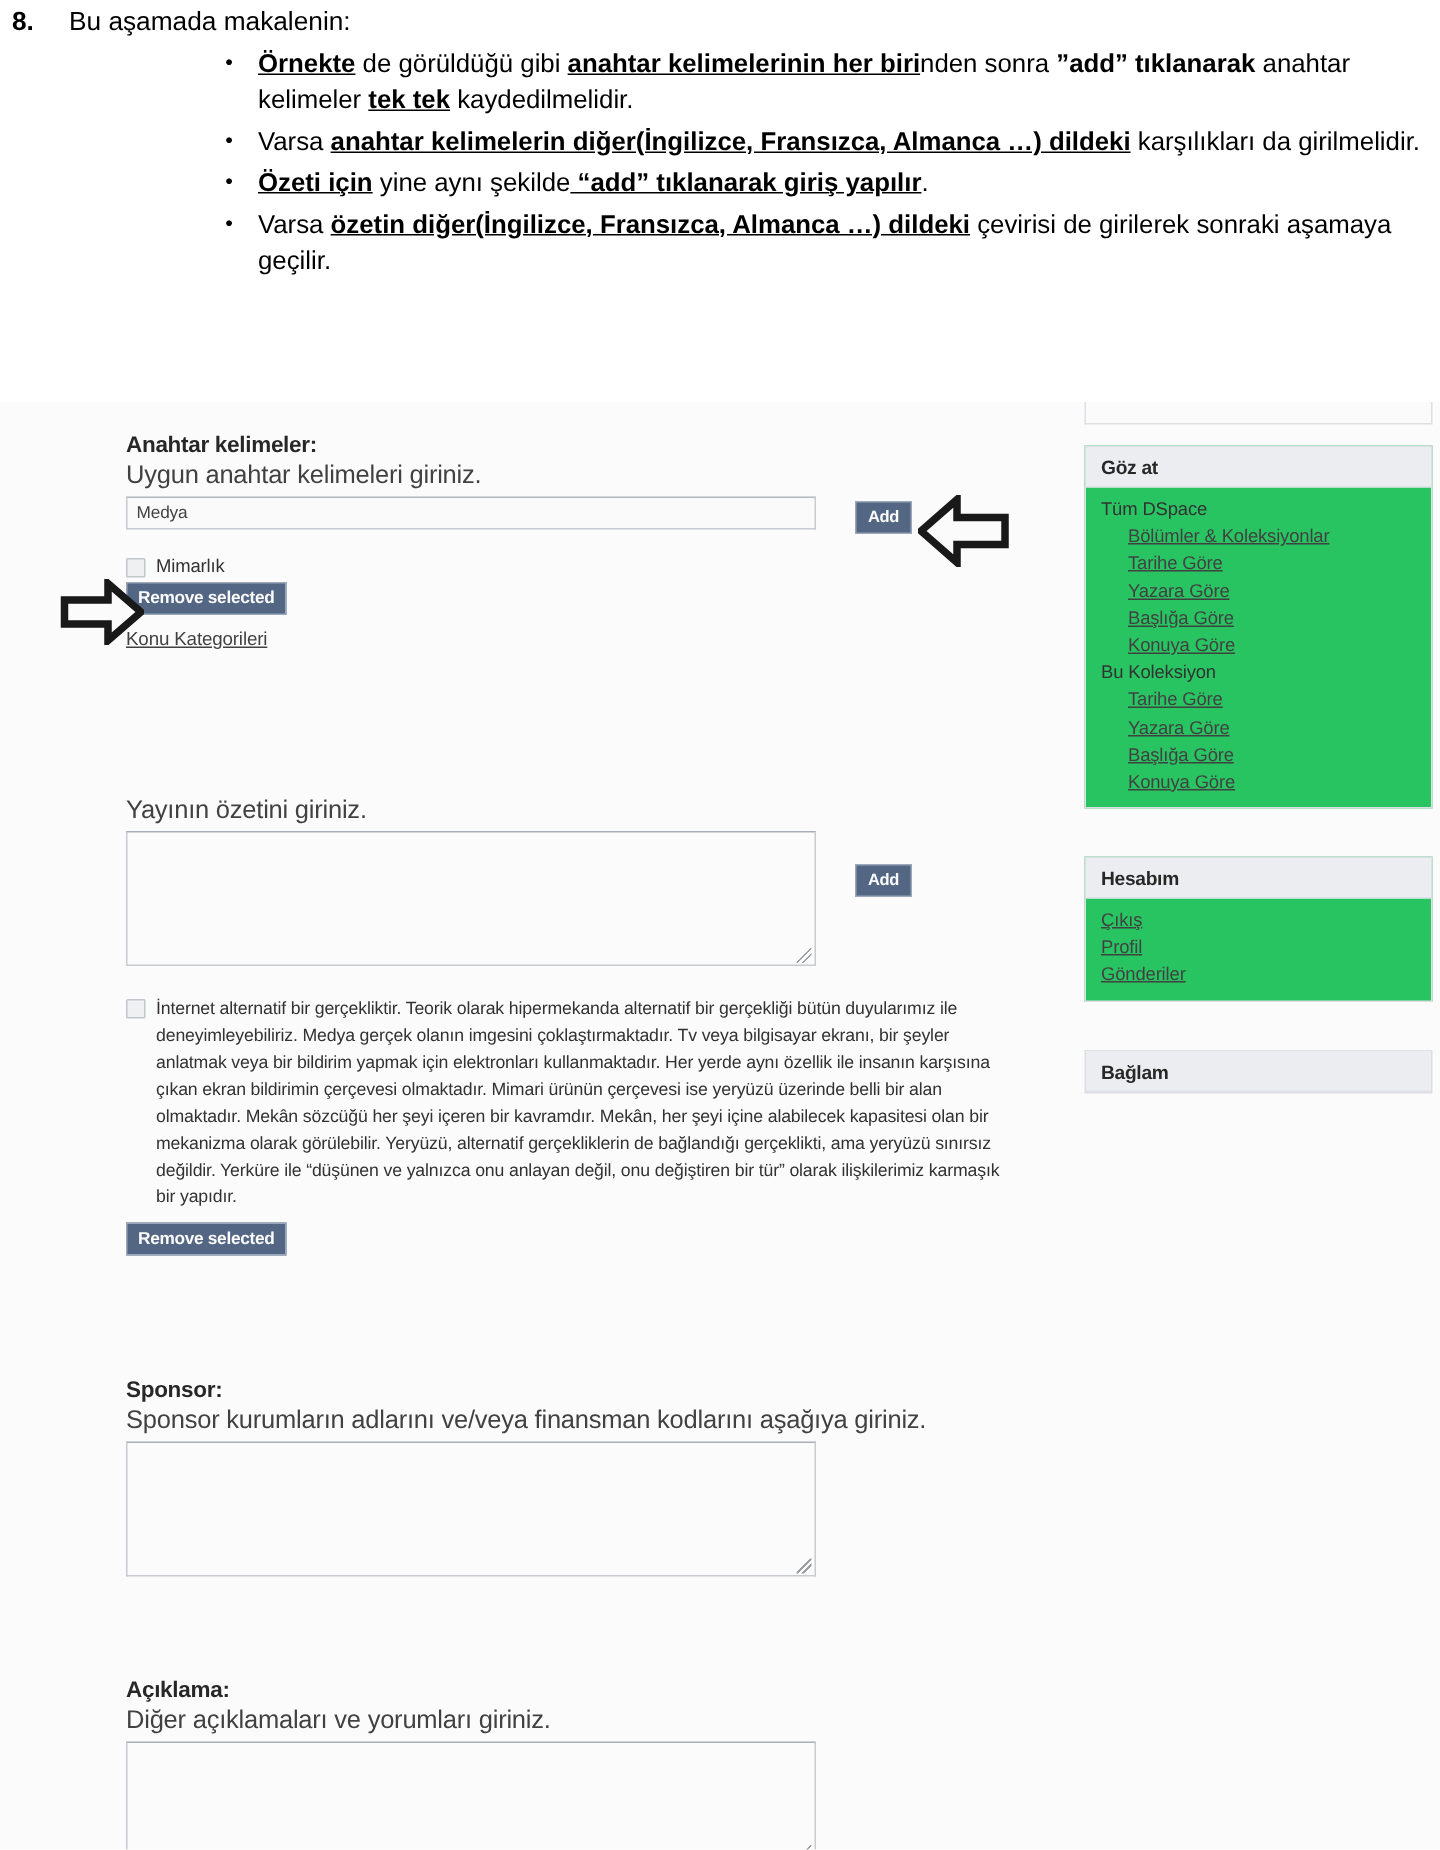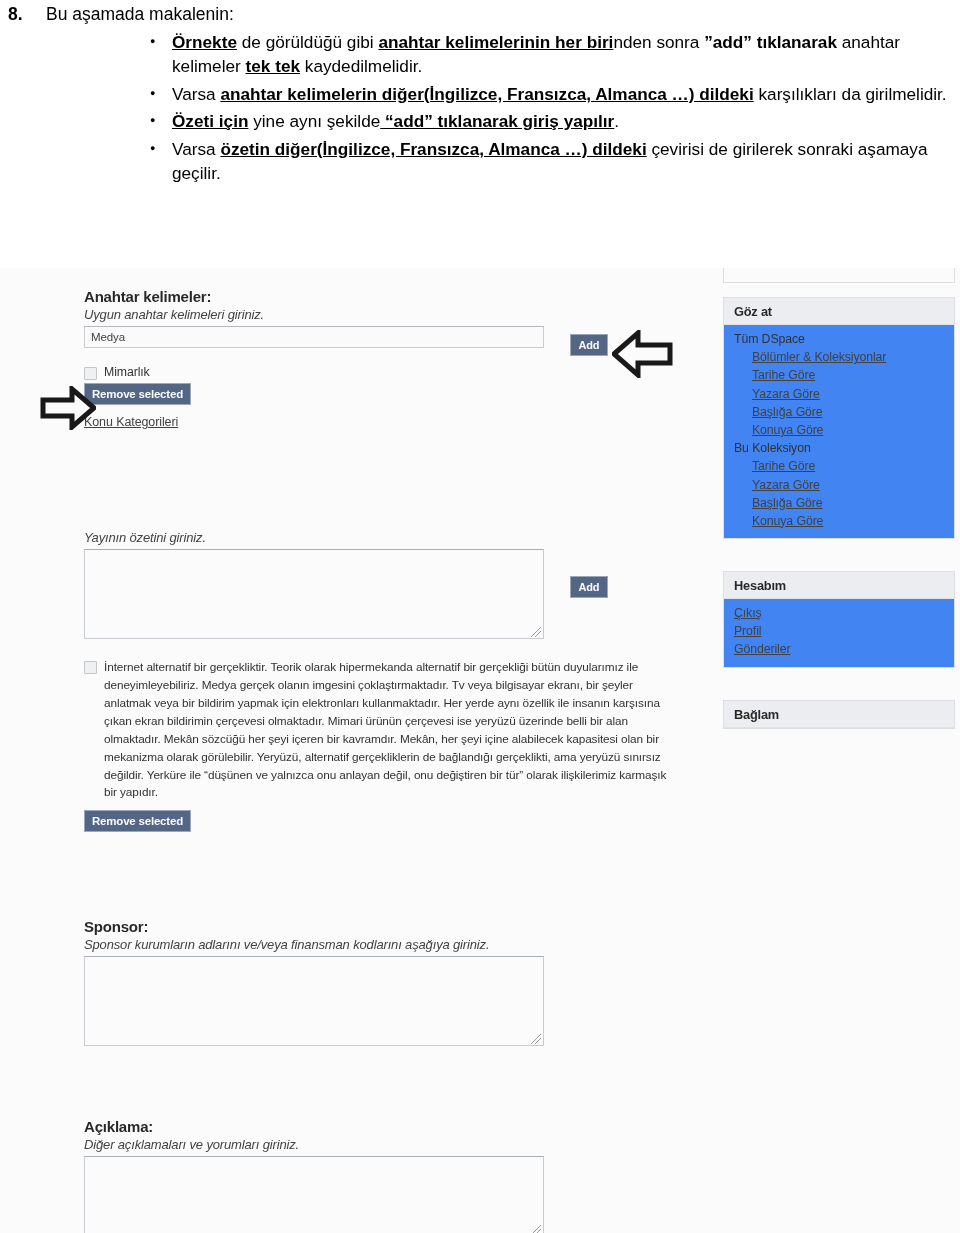--- a/index.html
+++ b/index.html
@@ -82,25 +82,24 @@
 
   .fld { position: absolute; }
   .fld-label {
     font-size: 15px;
     font-weight: bold;
     color: #1f1f1f;
     letter-spacing: -0.2px;
     margin-bottom: 2px;
   }
   .fld-hint {
-    font-size: 13px;
+    font-size: 17px;
     color: #3b3b3b;
     letter-spacing: -0.15px;
     margin-bottom: 4px;
-    font-style: italic;
   }
   .txt-input {
     width: 460px;
     height: 22px;
     box-sizing: border-box;
     border: 1px solid #c9ccd1;
     border-top-color: #b4b8be;
     background: #fefefe;
     font-size: 11.5px;
     color: #3b3b3b;
@@ -190,21 +189,21 @@
 
   
   .side-col {
     position: absolute;
     left: 723px;
     top: 0px;
     width: 232px;
   }
   .side-box {
     border: 1px solid #dfe2e6;
-    background: #3b82f6;
+    background: #22c55e;
     margin-bottom: 16px;
   }
   .side-box-hd {
     background: #eef0f3;
     border-bottom: 1px solid #e2e5e9;
     font-size: 12.8px;
     font-weight: bold;
     color: #1f1f1f;
     padding: 6px 10px 5px 10px;
     letter-spacing: -0.2px;

